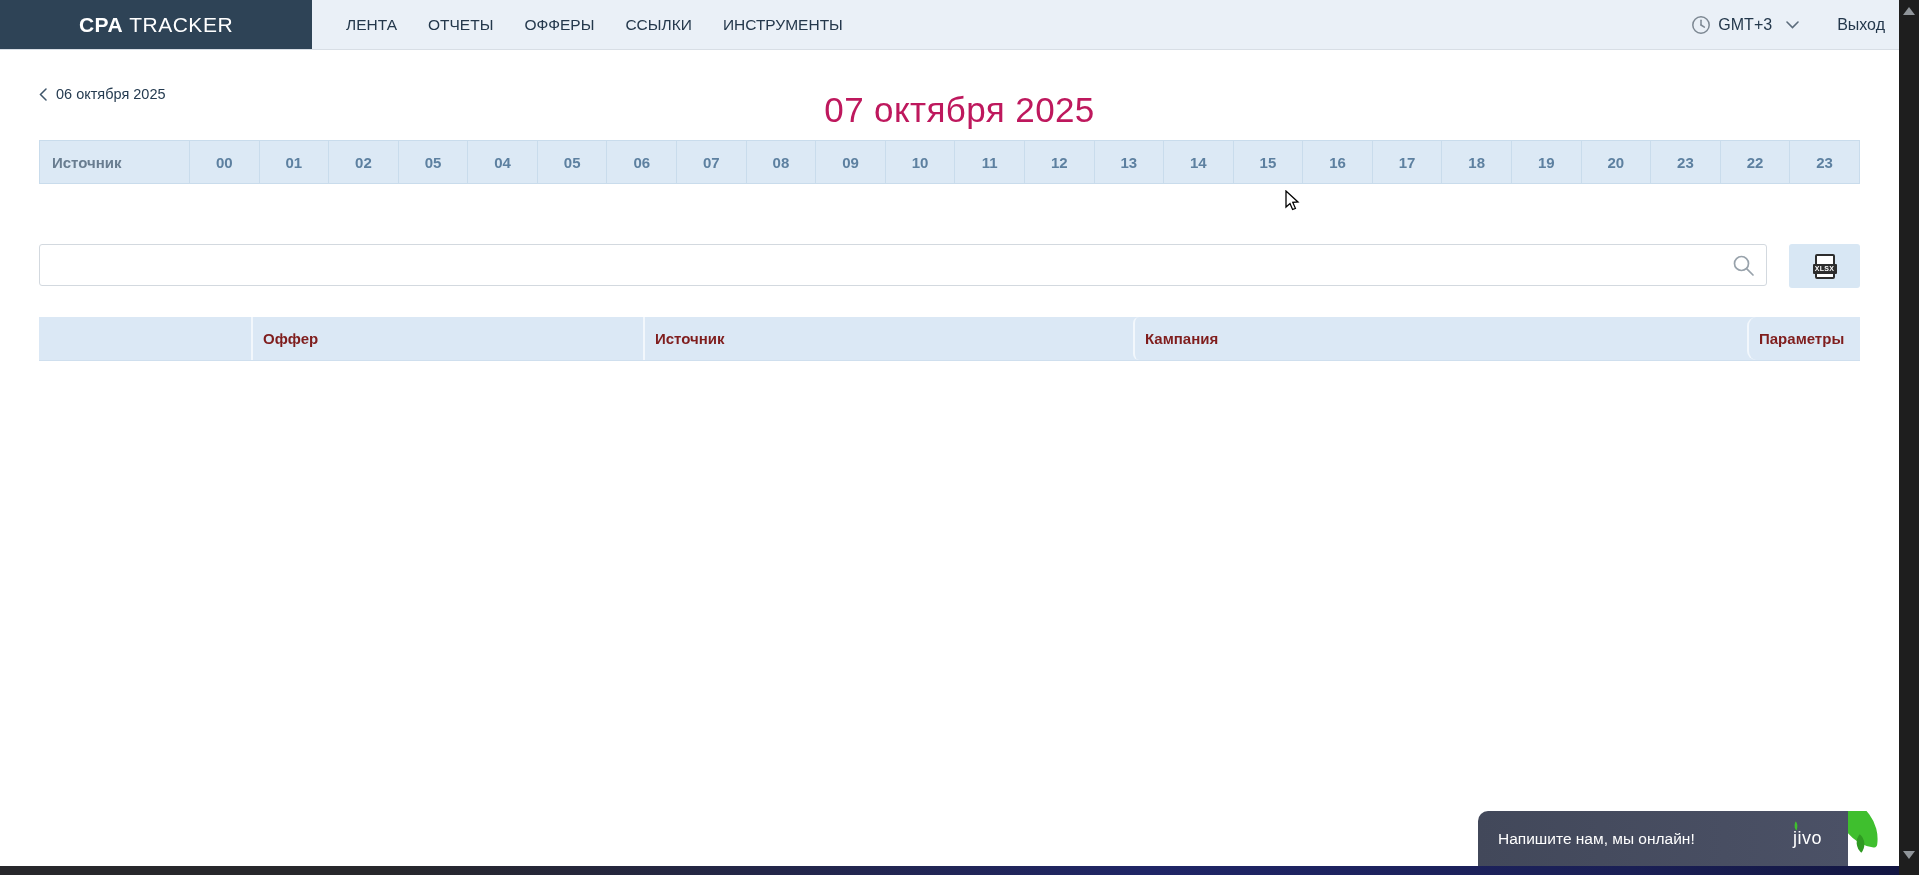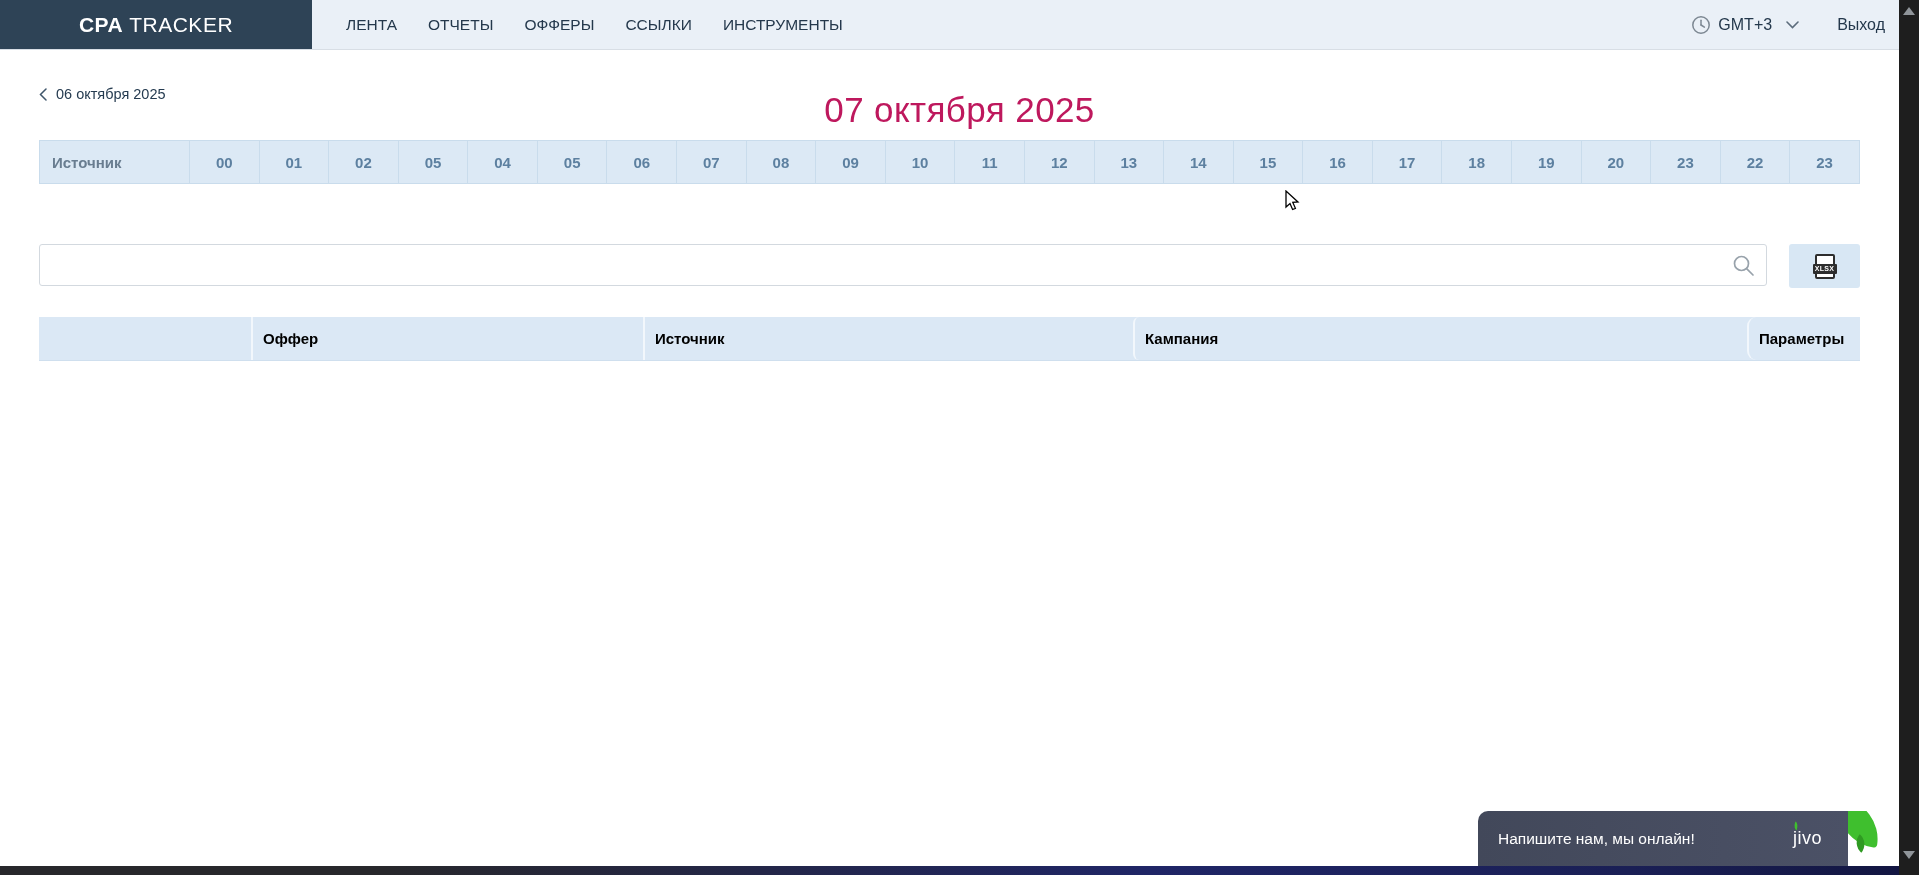--- a/index.html
+++ b/index.html
@@ -32,21 +32,21 @@
 
   .search-row { margin:60px 59px 0 39px; display:flex; }
   .search-box { position:relative; width:1732px; height:42px; }
   .search-input { width:100%; height:100%; border:1px solid #d3d9df; border-radius:3px; padding:0 44px 0 12px; font-size:15px; color:#333; outline:none; background:#fff; font-family:inherit; }
   .search-icon { position:absolute; right:12px; top:10px; cursor:pointer; }
   .xls-btn { margin-left:22px; width:71px; height:44px; background:#d8e7f4; border:none; border-radius:3px; display:flex; align-items:center; justify-content:center; cursor:pointer; }
   .file-icon { position:relative; width:20px; height:25px; background:#fff; border:2px solid #2d2d2d; border-radius:2px; }
   .file-label { position:absolute; bottom:3px; left:-4px; right:-4px; background:#2d2d2d; color:#fff; font-size:7px; font-weight:700; text-align:center; line-height:10px; border-radius:1px; letter-spacing:.3px; }
 
   .table-header { margin:29px 59px 0 39px; height:44px; display:flex; background:#dbe8f5; border-bottom:1px solid #cfdfee; }
-  .th { display:flex; align-items:center; font-weight:700; font-size:15px; color:#000000; padding-left:10px; border-left:2px solid #f2f7fc; }
+  .th { display:flex; align-items:center; font-weight:700; font-size:15px; color:#7f1d1d; padding-left:10px; border-left:2px solid #f2f7fc; }
   .th.c1 { width:212px; border-left:none; }
   .th.c2 { width:392px; }
   .th.c3 { width:490px; }
   .th.c4 { width:614px;border-radius:6px; }
   .th.c5 { flex:1;border-radius:9px; }
 
   
   .jivo { position:absolute; right:21px; bottom:9px; height:55px; width:420px; display:flex; cursor:pointer; z-index:30; }
   .jivo-bar { flex:1; background:linear-gradient(90deg,#42485a,#4b5166); border-radius:10px 0 0 0; display:flex; align-items:center; padding-left:20px; }
   .jivo-msg { color:#fff; font-size:15.5px; }

